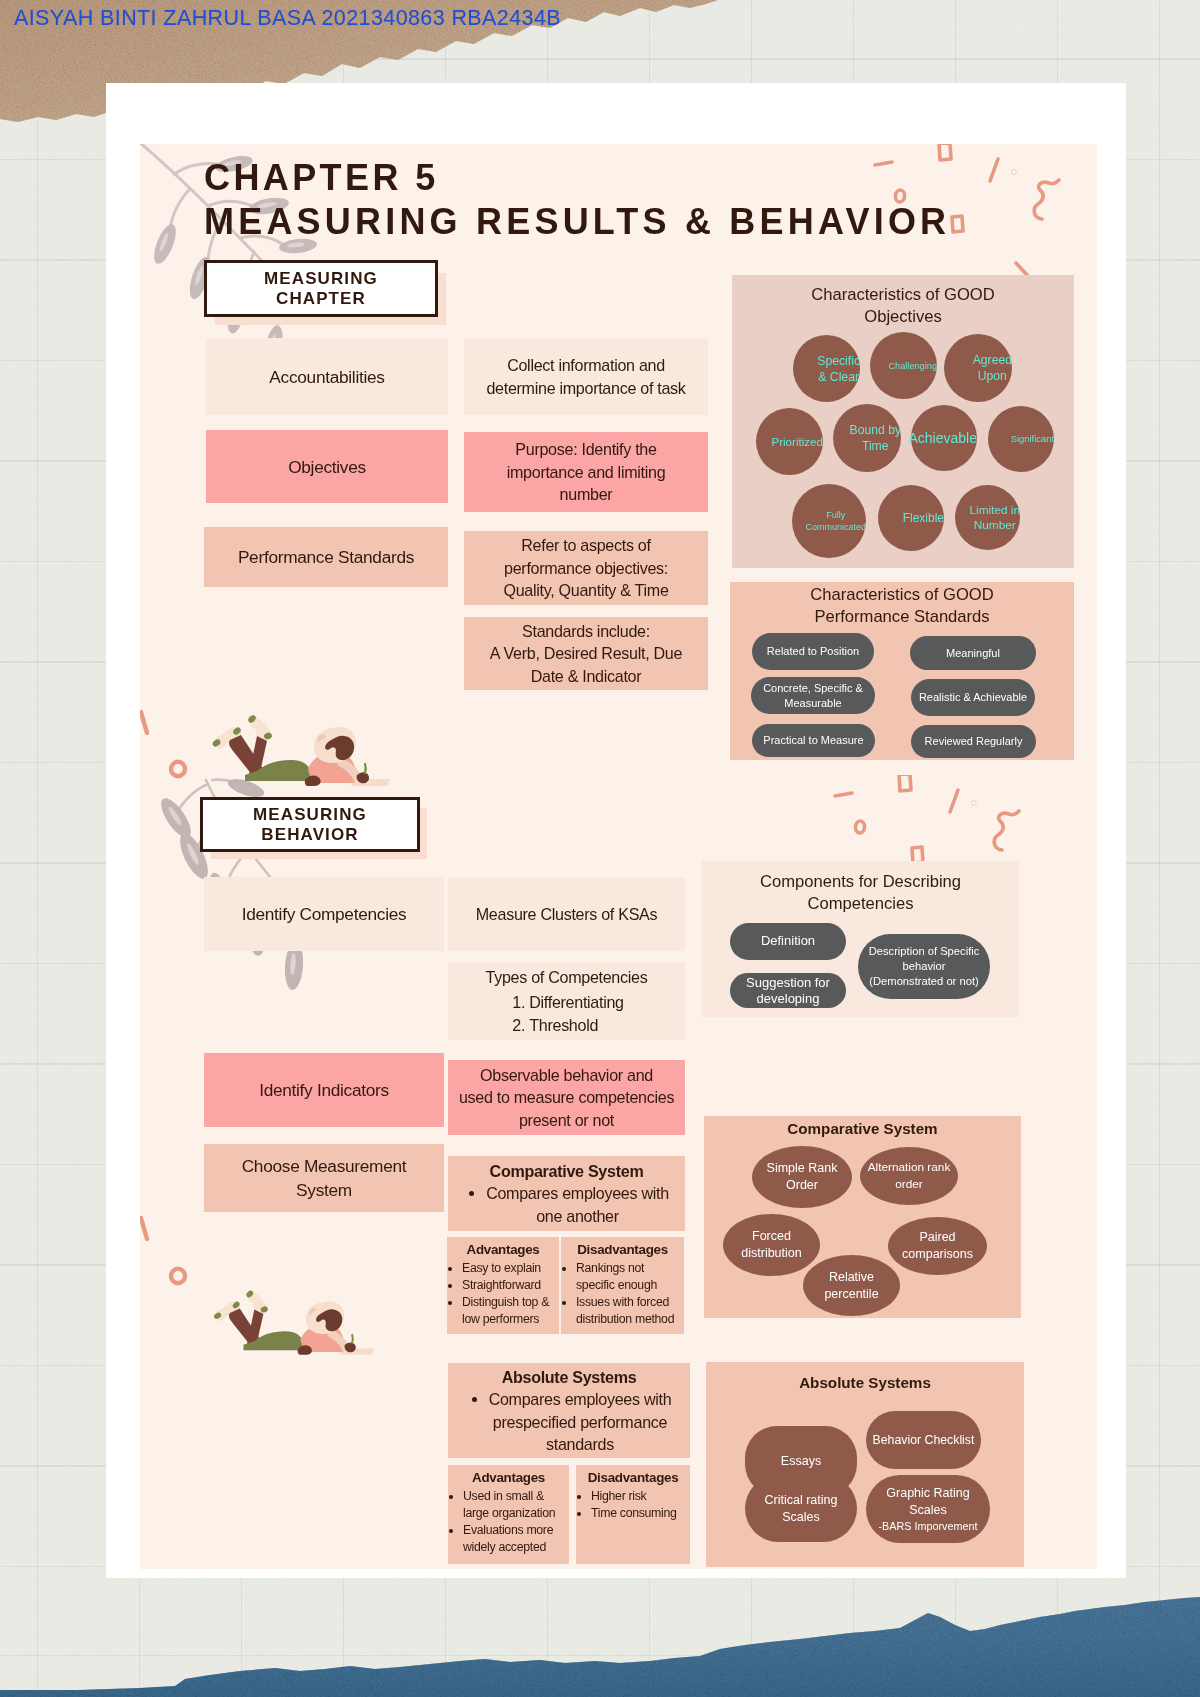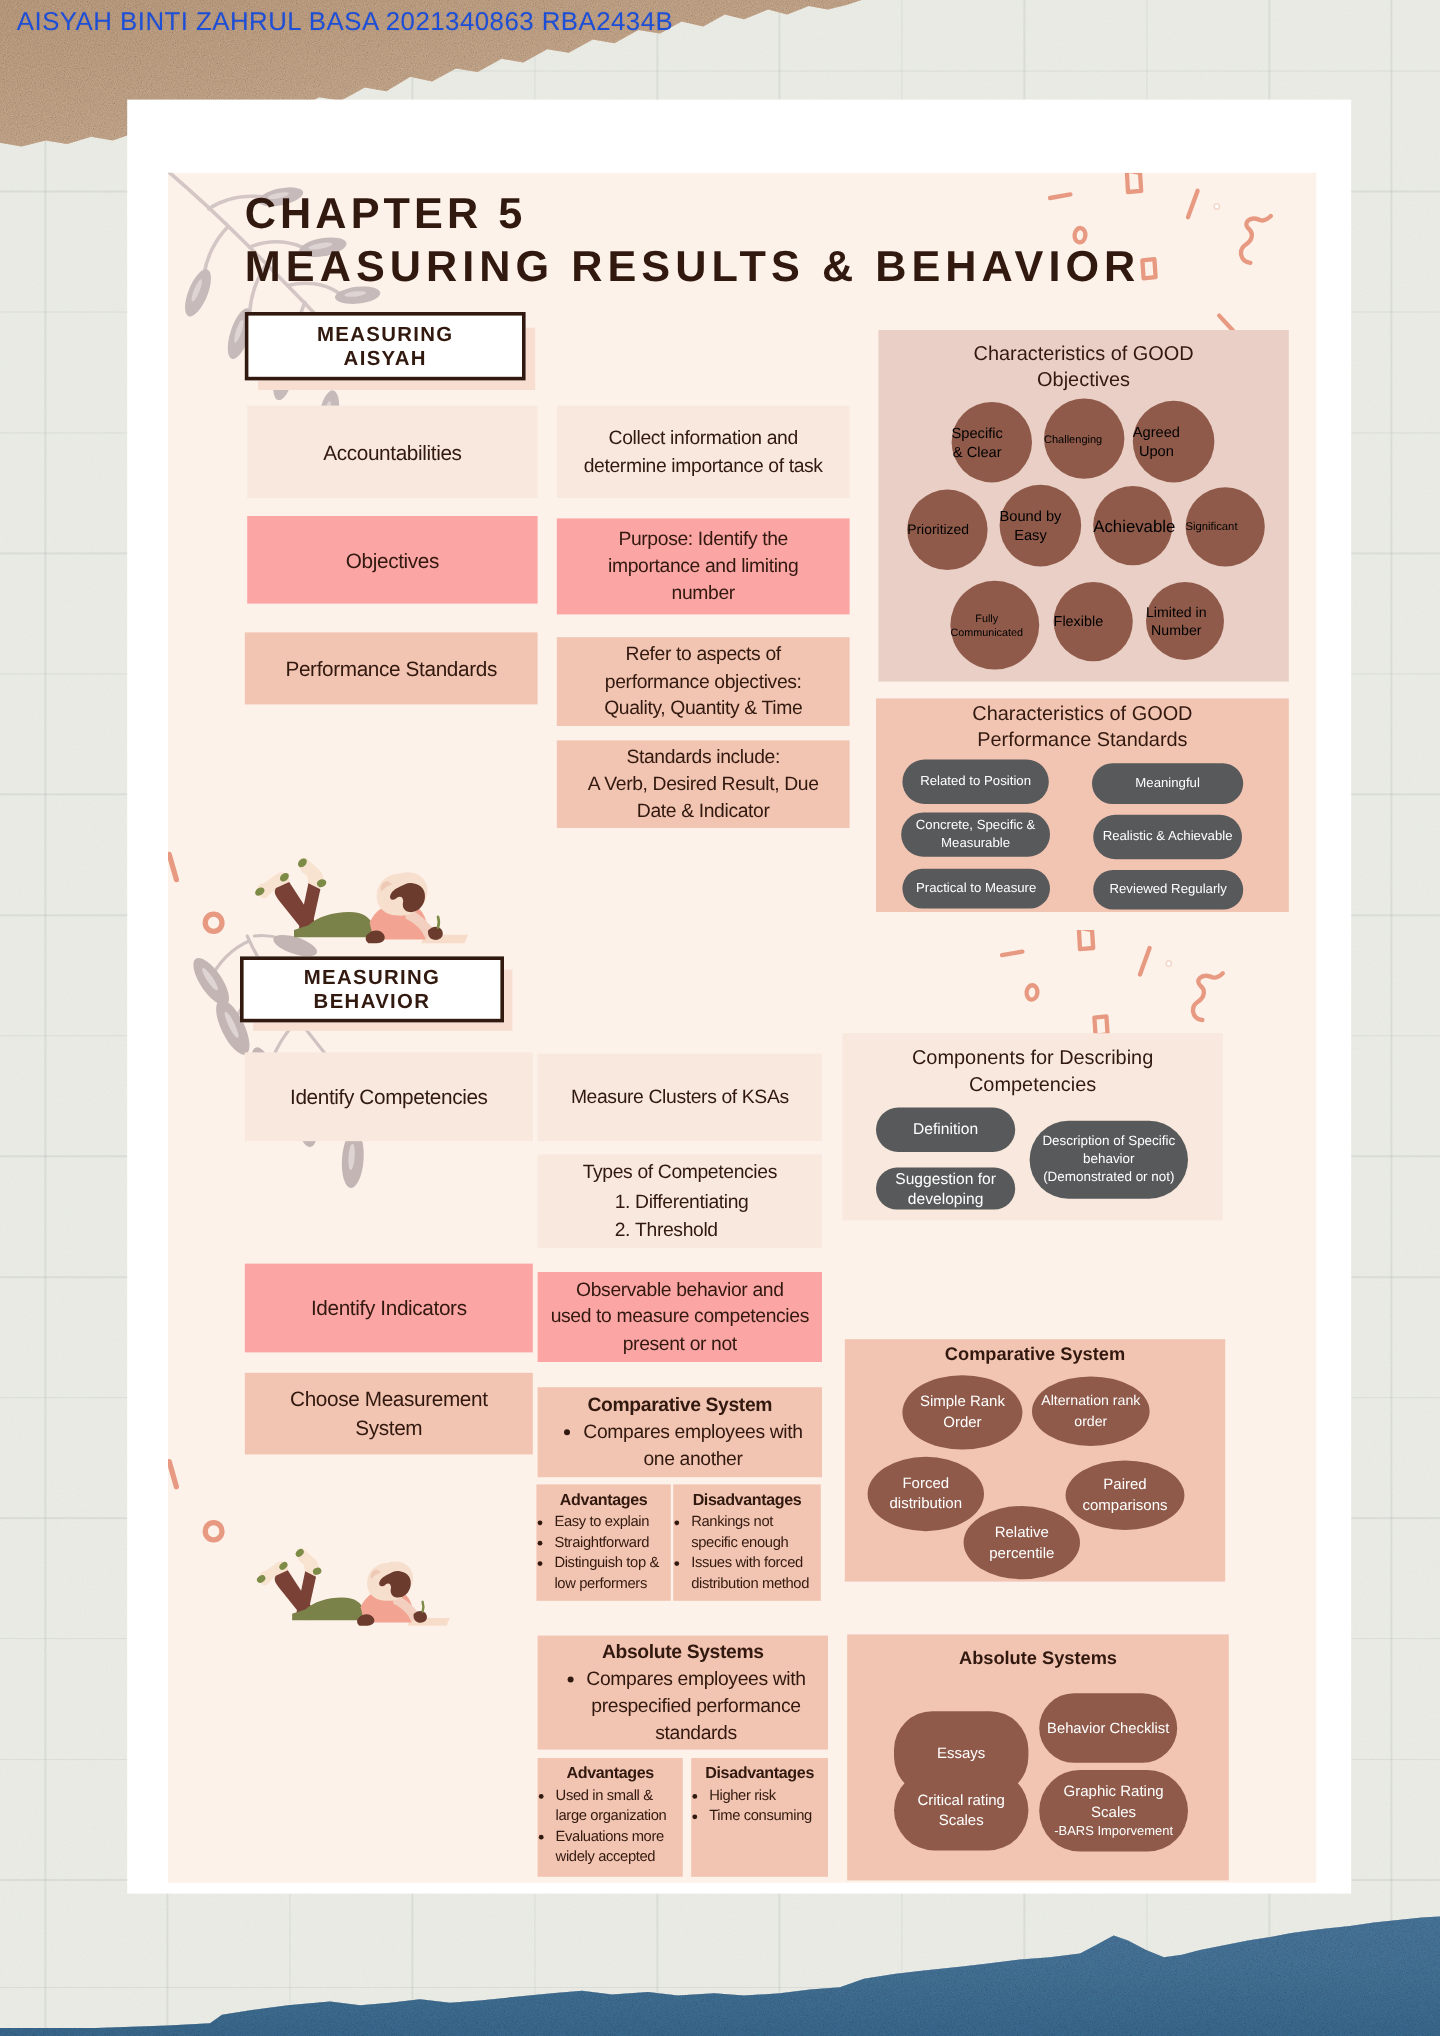--- a/index.html
+++ b/index.html
@@ -57,22 +57,22 @@
 
   .panel{position:absolute;box-sizing:border-box;}
   .p-brown{background:#e9cfc5;}
   .p-pink{background:#f2c4b2;}
   .p-cream{background:#f8e8dd;}
 
   .panel-title{position:absolute;left:0;right:0;text-align:center;color:#32190f;
     font-size:16.6px;line-height:22px;}
   .panel-title.bold{font-weight:700;}
 
-  .circ{position:absolute;border-radius:50%;background:#8f5a4a;color:#000000;
-    display:flex;align-items:center;justify-content:flex-start;text-align:center;
+  .circ{position:absolute;border-radius:50%;background:#8f5a4a;color:#5eead4;
+    display:flex;align-items:center;justify-content:flex-end;text-align:center;
     font-size:11px;line-height:14px;box-sizing:border-box;}
   .pill{position:absolute;border-radius:999px;background:#58595a;color:#fff;
     display:flex;align-items:center;justify-content:center;text-align:center;
     font-size:11px;line-height:14.5px;box-sizing:border-box;padding:1px 3px;}
   .pill-brown{position:absolute;border-radius:999px;background:#8f5a4a;color:#fff;
     display:flex;align-items:center;justify-content:center;text-align:center;
     font-size:14px;line-height:19px;box-sizing:border-box;padding:2px 6px;}
 
   .hdr{font-weight:700;}
   .ml{white-space:pre-line;display:block;}
@@ -184,21 +184,21 @@
         <path d="M189,39 C193,41 197,38 199,36"></path>
         <path d="M156,119 L168,132"></path>
       </g>
       <circle cx="154" cy="28" r="2.2" fill="#ffffff" stroke="#f3dace" stroke-width="1.4"></circle>
     </svg>
 
     <div class="title"><span class="l1">CHAPTER 5</span><br><span class="l2">MEASURING RESULTS &amp; BEHAVIOR</span></div>
 
     <div class="tag-shadow" style="left:75px;top:129px;width:231px;height:52px;"></div>
     <div class="tag" style="left:64px;top:116px;width:234px;height:57px;">
-      <span><span>MEASURING</span><br><span>AISYAH</span></span>
+      <span><span>MEASURING</span><br><span>CHAPTER</span></span>
     </div>
 
     <div class="box b1" style="left:66px;top:194px;width:242px;height:77px;">
         <span>Accountabilities</span>
       </div>
     <div class="box b2" style="left:66px;top:286px;width:242px;height:73px;">
         <span>Objectives</span>
       </div>
     <div class="box b3" style="left:64px;top:383px;width:244px;height:60px;">
         <span>Performance Standards</span>
@@ -238,21 +238,21 @@
         </div>
       <div class="circ" style="left:212px;top:59px;width:68px;height:68px;font-size:12.2px;line-height:16px;">
           <span class="ml">Agreed
 Upon</span>
         </div>
       <div class="circ" style="left:24px;top:133px;width:67px;height:67px;font-size:11.6px;">
           <span class="ml">Prioritized</span>
         </div>
       <div class="circ" style="left:101px;top:129px;width:68px;height:68px;font-size:12.2px;line-height:16px;">
           <span class="ml">Bound by
-Easy</span>
+Time</span>
         </div>
       <div class="circ" style="left:179px;top:130px;width:66px;height:66px;font-size:14px;">
           <span class="ml">Achievable</span>
         </div>
       <div class="circ" style="left:256px;top:131px;width:66px;height:66px;font-size:9.4px;">
           <span class="ml">Significant</span>
         </div>
       <div class="circ" style="left:60px;top:209px;width:74px;height:74px;font-size:9px;line-height:12px;">
           <span class="ml">Fully
 Communicated</span>

